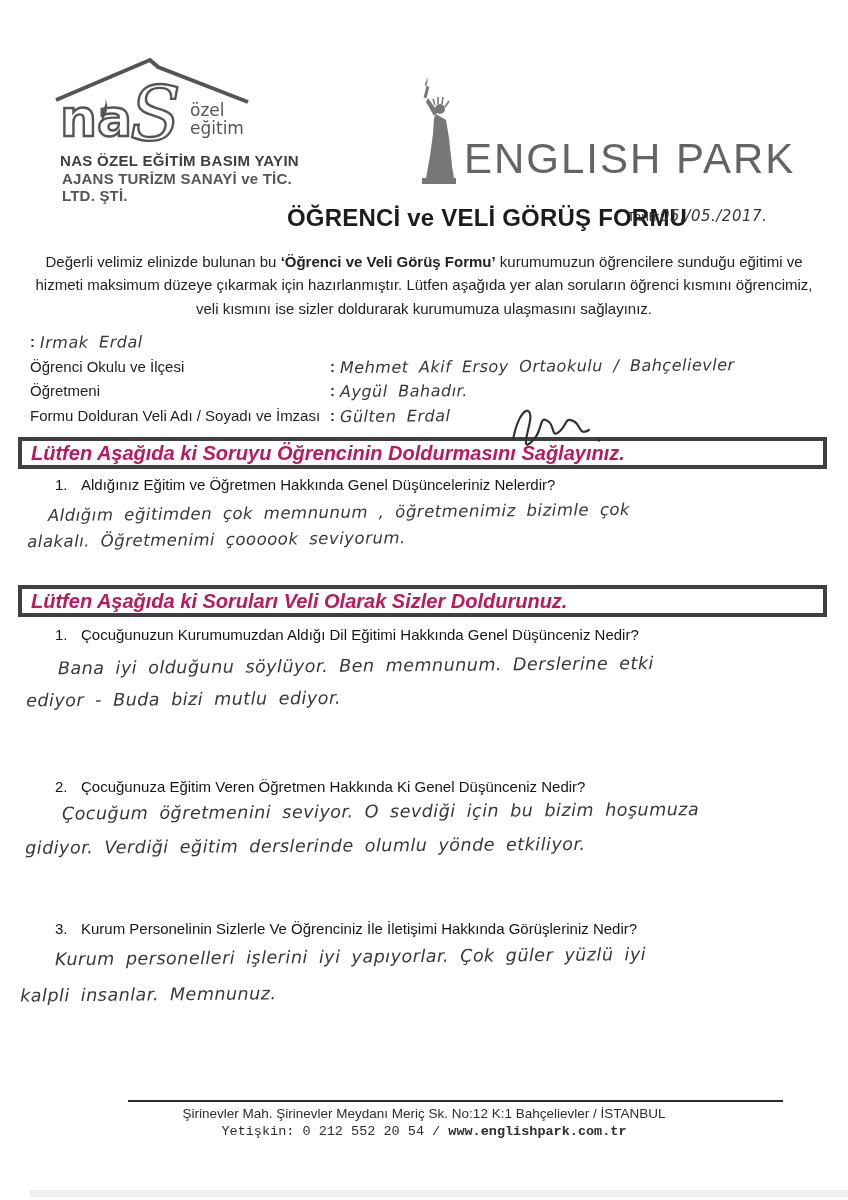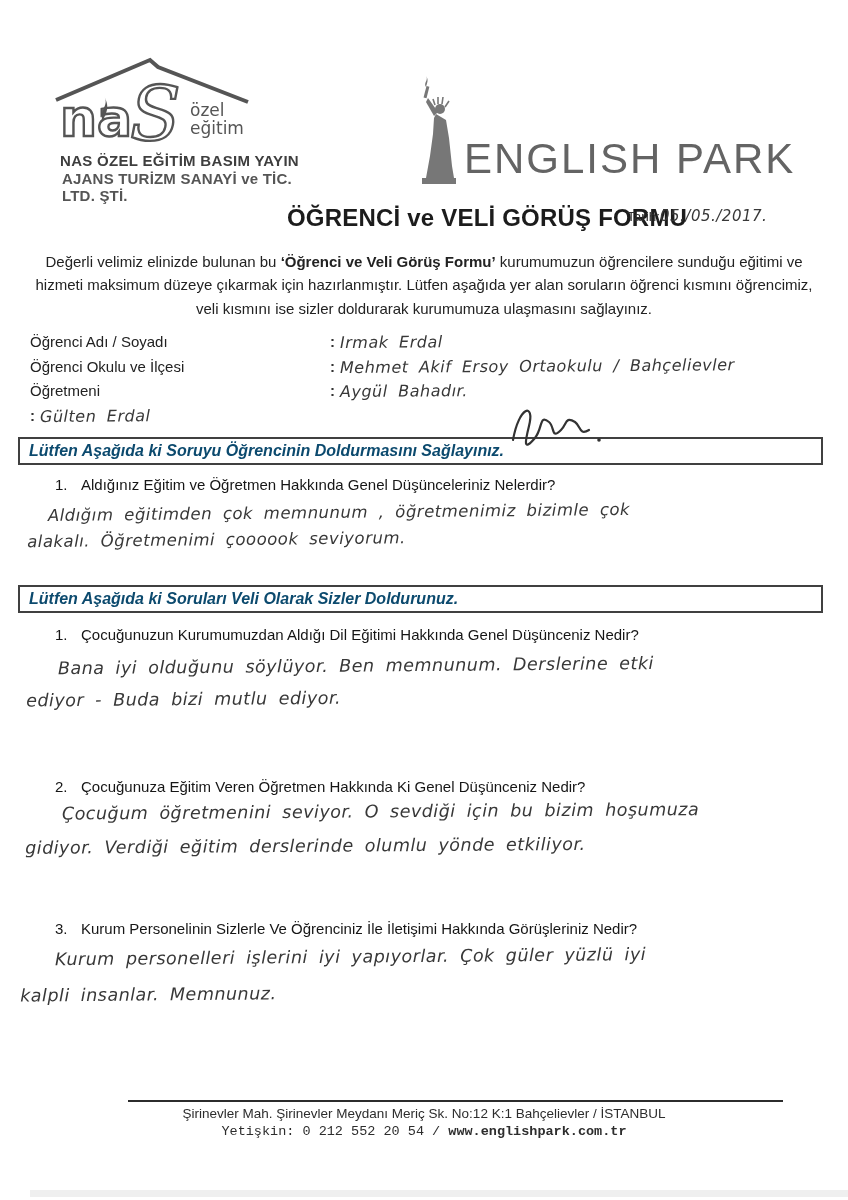--- a/index.html
+++ b/index.html
@@ -38,24 +38,24 @@
   .field-colon{width:10px;flex:0 0 10px;font-weight:bold;color:#333;}
   .hand{
     font-family:"DejaVu Sans",sans-serif;font-style:italic;
     color:#383838;letter-spacing:.5px;word-spacing:5px;
   }
   .field-value{font-size:16px;transform:rotate(-.4deg);transform-origin:left;}
   .signature{position:absolute;left:505px;top:396px;z-index:2;}
   
   .section-box{
     position:absolute;left:18px;width:792px;height:24px;
-    border:2px solid #404040;
+    border:4px solid #404040;
     display:flex;align-items:center;
     padding-left:9px;
-    font-size:16px;font-weight:bold;font-style:italic;color:#0c4a6e;
+    font-size:20px;font-weight:bold;font-style:italic;color:#be185d;
     background:#fff;
   }
   .box-student{top:437px;}
   .box-parent{top:585px;}
   
   .question{position:absolute;display:flex;font-size:15px;color:#161616;}
   .q-num{width:26px;flex:0 0 26px;}
   .q1s{left:55px;top:476px;}
   .q1v{left:55px;top:626px;}
   .q2v{left:55px;top:778px;}
@@ -116,35 +116,35 @@
 
   <div class="title">ÖĞRENCİ ve VELİ GÖRÜŞ FORMU</div>
   <div class="date-block">
     <span>Tarih:</span><span class="hand date-hand">05./05./2017.</span>
   </div>
 
   <div class="intro"><span>Değerli velimiz elinizde bulunan bu </span><b class="inl">‘Öğrenci ve Veli Görüş Formu’</b><span> kurumumuzun öğrencilere sunduğu eğitimi ve hizmeti maksimum düzeye çıkarmak için hazırlanmıştır. Lütfen aşağıda yer alan soruların öğrenci kısmını öğrencimiz, veli kısmını ise sizler doldurarak kurumumuza ulaşmasını sağlayınız.</span></div>
 
   <div class="fields">
     <div class="field-row">
-      <span class="field-label">Öğrenci Adı / Soyadı</span>
       <span class="field-colon">:</span>
       <span class="hand field-value">Irmak Erdal</span>
     </div>
     <div class="field-row">
       <span class="field-label">Öğrenci Okulu ve İlçesi</span>
       <span class="field-colon">:</span>
       <span class="hand field-value">Mehmet Akif Ersoy Ortaokulu / Bahçelievler</span>
     </div>
     <div class="field-row">
       <span class="field-label">Öğretmeni</span>
       <span class="field-colon">:</span>
       <span class="hand field-value">Aygül Bahadır.</span>
     </div>
     <div class="field-row">
+      <span class="field-label">Formu Dolduran Veli Adı / Soyadı ve İmzası</span>
       <span class="field-colon">:</span>
       <span class="hand field-value">Gülten Erdal</span>
     </div>
   </div>
 
   <svg class="signature" width="110" height="60" viewBox="0 0 110 60">
     <path d="M8,44 C14,10 30,6 24,30 C20,46 18,56 30,42 C38,32 34,18 44,26 C50,31 46,44 56,34 C62,28 60,20 70,26 C76,30 74,40 84,34" fill="none" stroke="#333" stroke-width="2.2" stroke-linecap="round"></path>
     <circle cx="94" cy="44" r="1.8" fill="#333"></circle>
   </svg>
 

